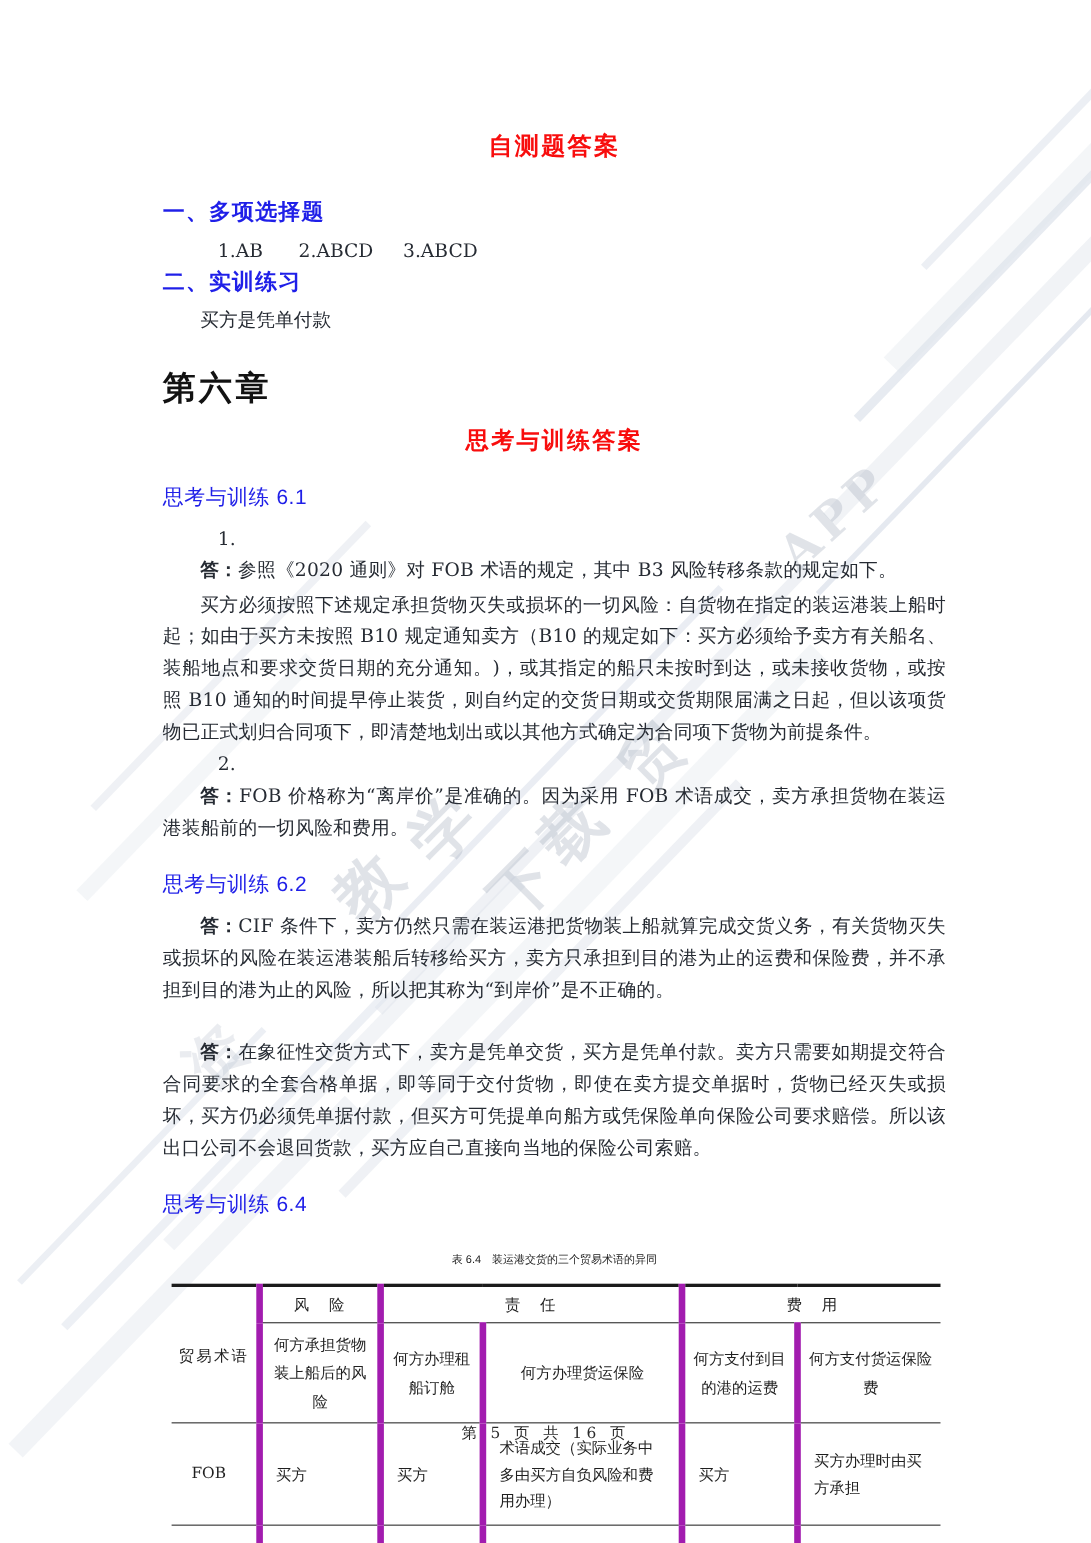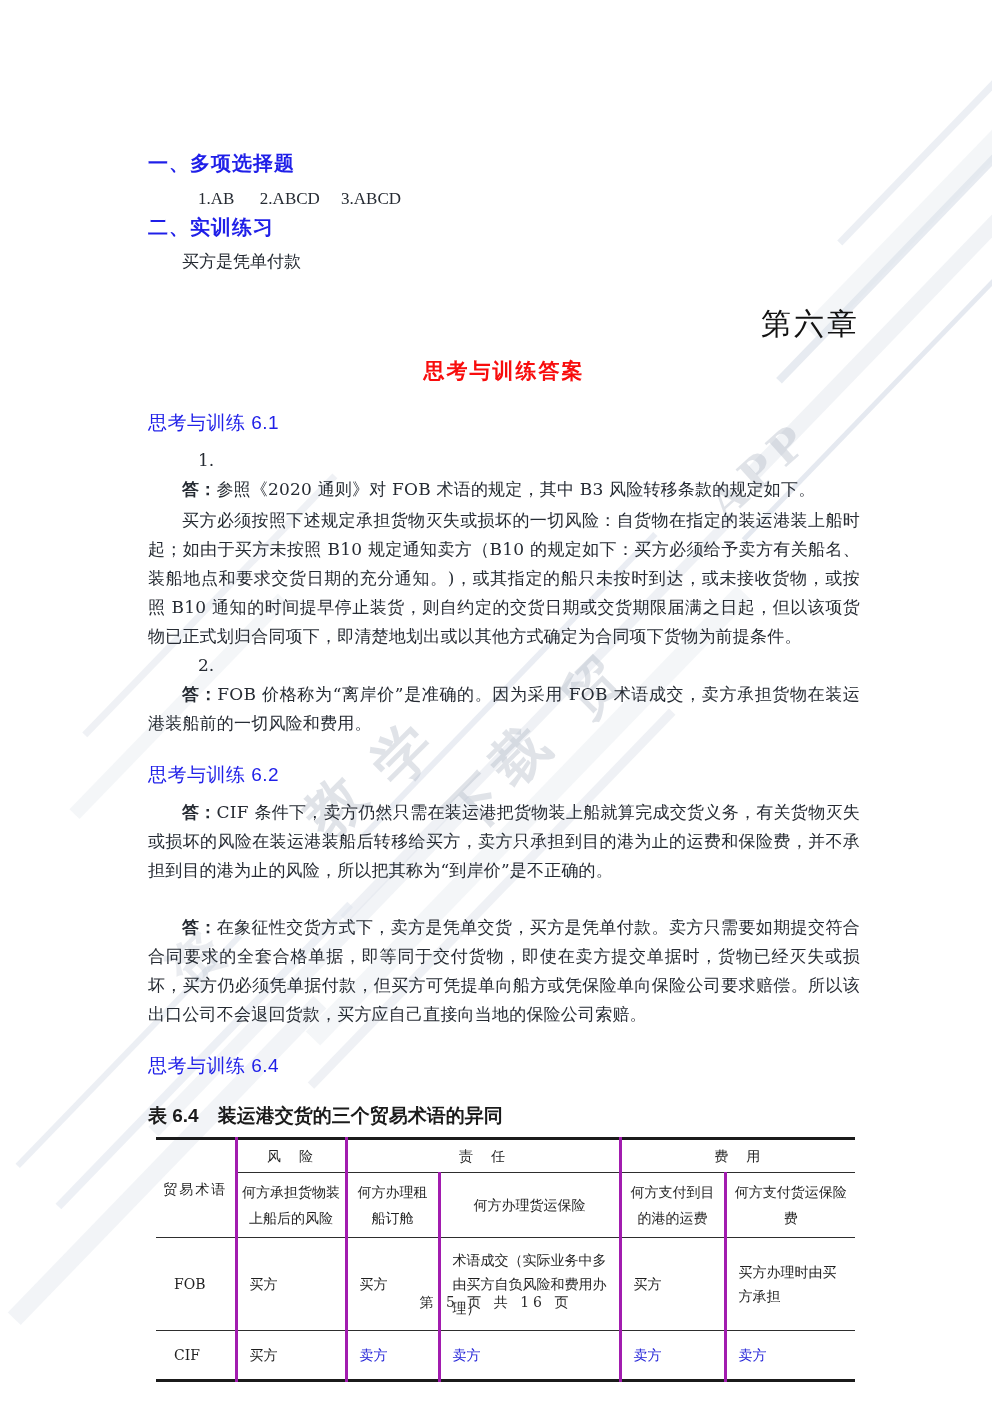--- a/index.html
+++ b/index.html
@@ -26,53 +26,53 @@
   .content{position:relative;z-index:1;padding:118px 132px 0 148px;width:712px;}
   .doc-title{
     text-align:center;color:var(--title-red);font-family:"Liberation Sans",sans-serif;
     font-weight:bold;font-size:22px;line-height:30px;letter-spacing:2px;margin:0;
   }
   .sec-head{
     color:var(--heading-blue);font-family:"Liberation Sans",sans-serif;font-weight:bold;
     font-size:20px;line-height:26px;margin:32px 0 0 0;letter-spacing:1px;
   }
   .sec-head.second{margin-top:2px;}
-  .answers-line{font-size:17px;line-height:26px;margin:10px 0 0 0;padding-left:50px;white-space:pre;font-family:Liberation Serif, serif;}
+  .answers-line{font-size:17px;line-height:26px;margin:10px 0 0 0;padding-left:50px;white-space:pre;}
   .plain-line{font-size:17px;line-height:26px;margin:8px 0 0 0;text-indent:2em;}
   .chapter-title{
-    text-align:right;color:var(--chapter-black);font-weight:normal;font-size:30px;
+    text-align:left;color:var(--chapter-black);font-weight:bold;font-size:30px;
     line-height:40px;margin:30px 0 0 0;letter-spacing:3px;
   }
   .chapter-sub{
     text-align:center;color:var(--title-red);font-family:"Liberation Sans",sans-serif;
     font-weight:bold;font-size:21px;line-height:30px;margin:12px 0 0 0;letter-spacing:2px;
   }
   .sub-head{
     color:var(--heading-blue);font-family:"Liberation Sans",sans-serif;font-weight:normal;
     font-size:19px;line-height:26px;margin:24px 0 0 0;letter-spacing:.5px;
   }
   .num-line{font-size:17px;line-height:29px;margin:10px 0 0 0;padding-left:50px;}
   .para{
     font-size:17px;line-height:29px;margin:0;text-indent:2em;text-align:justify;
     letter-spacing:.2px;
   }
   .para.gap{margin-top:2px;}
   .ans-prefix{font-weight:bold;}
   
   .tbl-caption{
-    text-align:left;font-family:"Liberation Sans",sans-serif;font-weight:bold;
-    font-size:19px;line-height:22px;margin:26px 0 10px 0;color:#1b1b1b;
+    text-align:center;font-family:"Liberation Sans",sans-serif;font-weight:normal;
+    font-size:10px;line-height:22px;margin:26px 0 10px 0;color:#1b1b1b;
   }
   table.t64{
     border-collapse:collapse;margin-left:8px;width:699px;table-layout:fixed;
     border-top:3px solid #1b1b1b;border-bottom:3px solid #1b1b1b;
     font-family:"Liberation Sans",sans-serif;font-size:14px;color:#1f1f1f;
   }
   table.t64 th,table.t64 td{
-    border-left:3px solid #a21caf;border-top:1px solid #2e2e2e;
+    border-left:6px solid #a21caf;border-top:1px solid #2e2e2e;
     font-weight:normal;vertical-align:middle;
   }
   table.t64 th.no-left,table.t64 td.no-left{border-left:none;}
   table.t64 thead th{text-align:center;padding:6px 4px;line-height:26px;}
   table.t64 thead tr.grp th{padding:4px 4px;line-height:24px;letter-spacing:2px;}
   table.t64 td{padding:10px 10px 10px 12px;text-align:left;line-height:24px;}
   table.t64 td.term{font-family:"DejaVu Serif","Liberation Serif",serif;padding-left:18px;}
   table.t64 td.blue{color:var(--cell-blue);}
   table.t64 tbody tr.fob td{height:58px;}
   table.t64 tbody tr.cif td{height:28px;}
@@ -112,20 +112,21 @@
     <span class="wm-char" style="left:374px;top:716px;font-size:58px;">学</span>
     <span class="wm-char" style="left:448px;top:768px;font-size:56px;">下</span>
     <span class="wm-char" style="left:492px;top:718px;font-size:56px;">载</span>
     <span class="wm-char" style="left:566px;top:652px;font-size:54px;">贸</span>
     <span class="wm-char" style="left:700px;top:445px;font-size:44px;letter-spacing:6px;transform:rotate(-42deg);">APP</span>
     <span class="wm-char" style="left:170px;top:925px;font-size:54px;opacity:.2;">资</span>
   </div>
 
   <div class="content">
 
+    <h1 class="doc-title">自测题答案</h1>
 
     <h2 class="sec-head">一、多项选择题</h2>
     <p class="answers-line">1.AB      2.ABCD     3.ABCD</p>
 
     <h2 class="sec-head second">二、实训练习</h2>
     <p class="plain-line">买方是凭单付款</p>
 
     <h1 class="chapter-title">第六章</h1>
     <h2 class="chapter-sub">思考与训练答案</h2>
 

